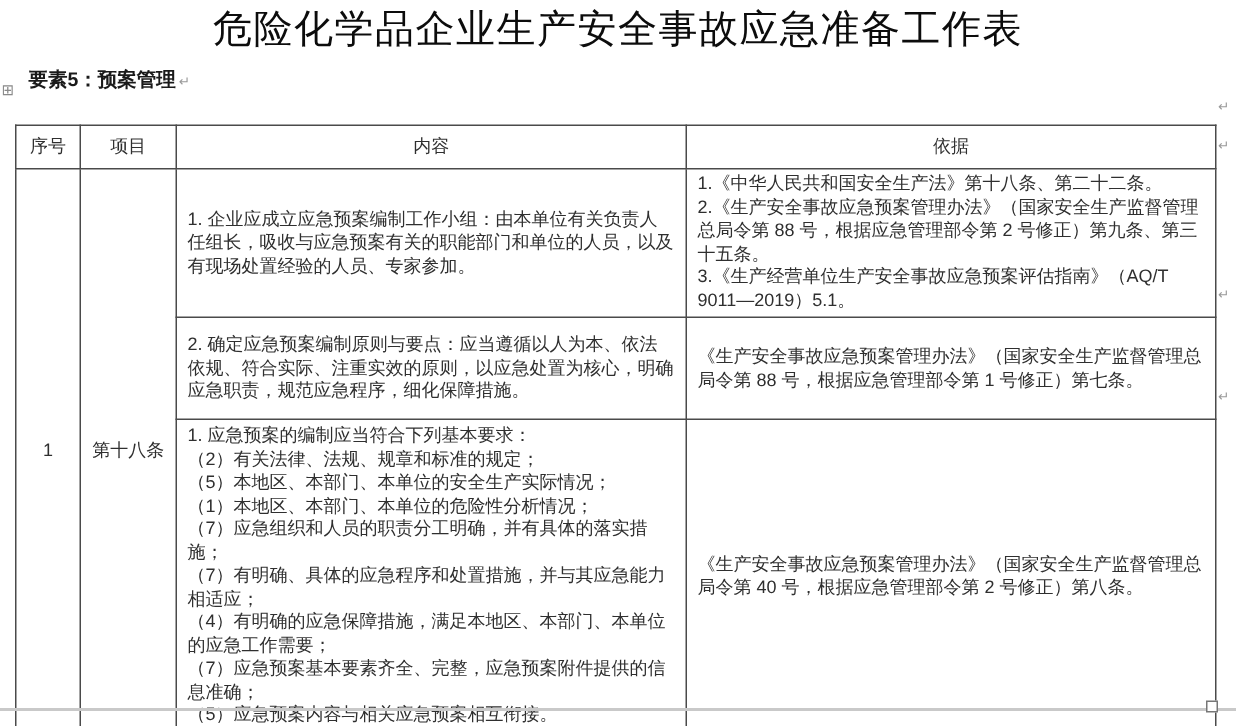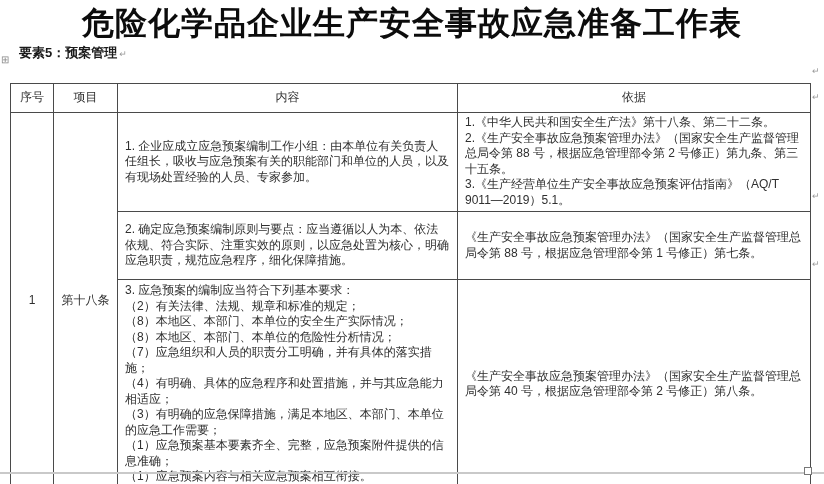--- a/index.html
+++ b/index.html
@@ -6,21 +6,21 @@
   body {
     width: 824px; height: 484px;
     position: relative; overflow: hidden;
     background: #ffffff;
     font-family: "Liberation Sans", sans-serif;
     color: #2f2f2f;
   }
   .page-title {
     position: absolute; top: 2px; left: 0; width: 100%;
     text-align: center;
-    font-size: 32px; font-weight: bold; color: #0c0c0c;
+    font-size: 26px; font-weight: normal; color: #0c0c0c;
     letter-spacing: 1px;
   }
   .section-label {
     position: absolute; top: 44px; left: 19px;
     font-size: 13px; font-weight: bold; color: #1a1a1a; text-align: center;
   }
   .section-label .pmark {
     font-weight: normal; font-size: 9px; color: #999; margin-left: 2px;
   }
   .anchor-mark {
@@ -99,29 +99,29 @@
   <tr class="row-2">
     <td class="content-cell">
       <p>2. 确定应急预案编制原则与要点：应当遵循以人为本、依法依规、符合实际、注重实效的原则，以应急处置为核心，明确应急职责，规范应急程序，细化保障措施。</p>
     </td>
     <td class="basis-cell">
       <p>《生产安全事故应急预案管理办法》（国家安全生产监督管理总局令第 88 号，根据应急管理部令第 1 号修正）第七条。</p>
     </td>
   </tr>
   <tr class="row-3">
     <td class="content-cell">
-      <p>3. 应急预案的编制应当符合下列基本要求：</p>
+      <p>1. 应急预案的编制应当符合下列基本要求：</p>
       <p>（2）有关法律、法规、规章和标准的规定；</p>
-      <p>（8）本地区、本部门、本单位的安全生产实际情况；</p>
-      <p>（8）本地区、本部门、本单位的危险性分析情况；</p>
+      <p>（5）本地区、本部门、本单位的安全生产实际情况；</p>
+      <p>（1）本地区、本部门、本单位的危险性分析情况；</p>
       <p>（7）应急组织和人员的职责分工明确，并有具体的落实措施；</p>
-      <p>（4）有明确、具体的应急程序和处置措施，并与其应急能力相适应；</p>
-      <p>（3）有明确的应急保障措施，满足本地区、本部门、本单位的应急工作需要；</p>
-      <p>（1）应急预案基本要素齐全、完整，应急预案附件提供的信息准确；</p>
-      <p>（1）应急预案内容与相关应急预案相互衔接。</p>
+      <p>（7）有明确、具体的应急程序和处置措施，并与其应急能力相适应；</p>
+      <p>（4）有明确的应急保障措施，满足本地区、本部门、本单位的应急工作需要；</p>
+      <p>（7）应急预案基本要素齐全、完整，应急预案附件提供的信息准确；</p>
+      <p>（5）应急预案内容与相关应急预案相互衔接。</p>
     </td>
     <td class="basis-cell">
       <p>《生产安全事故应急预案管理办法》（国家安全生产监督管理总局令第 40 号，根据应急管理部令第 2 号修正）第八条。</p>
     </td>
   </tr>
 </tbody>
   </table>
 
 <span class="row-mark" style="top:66px">↵</span>
 <span class="row-mark" style="top:92px">↵</span>

